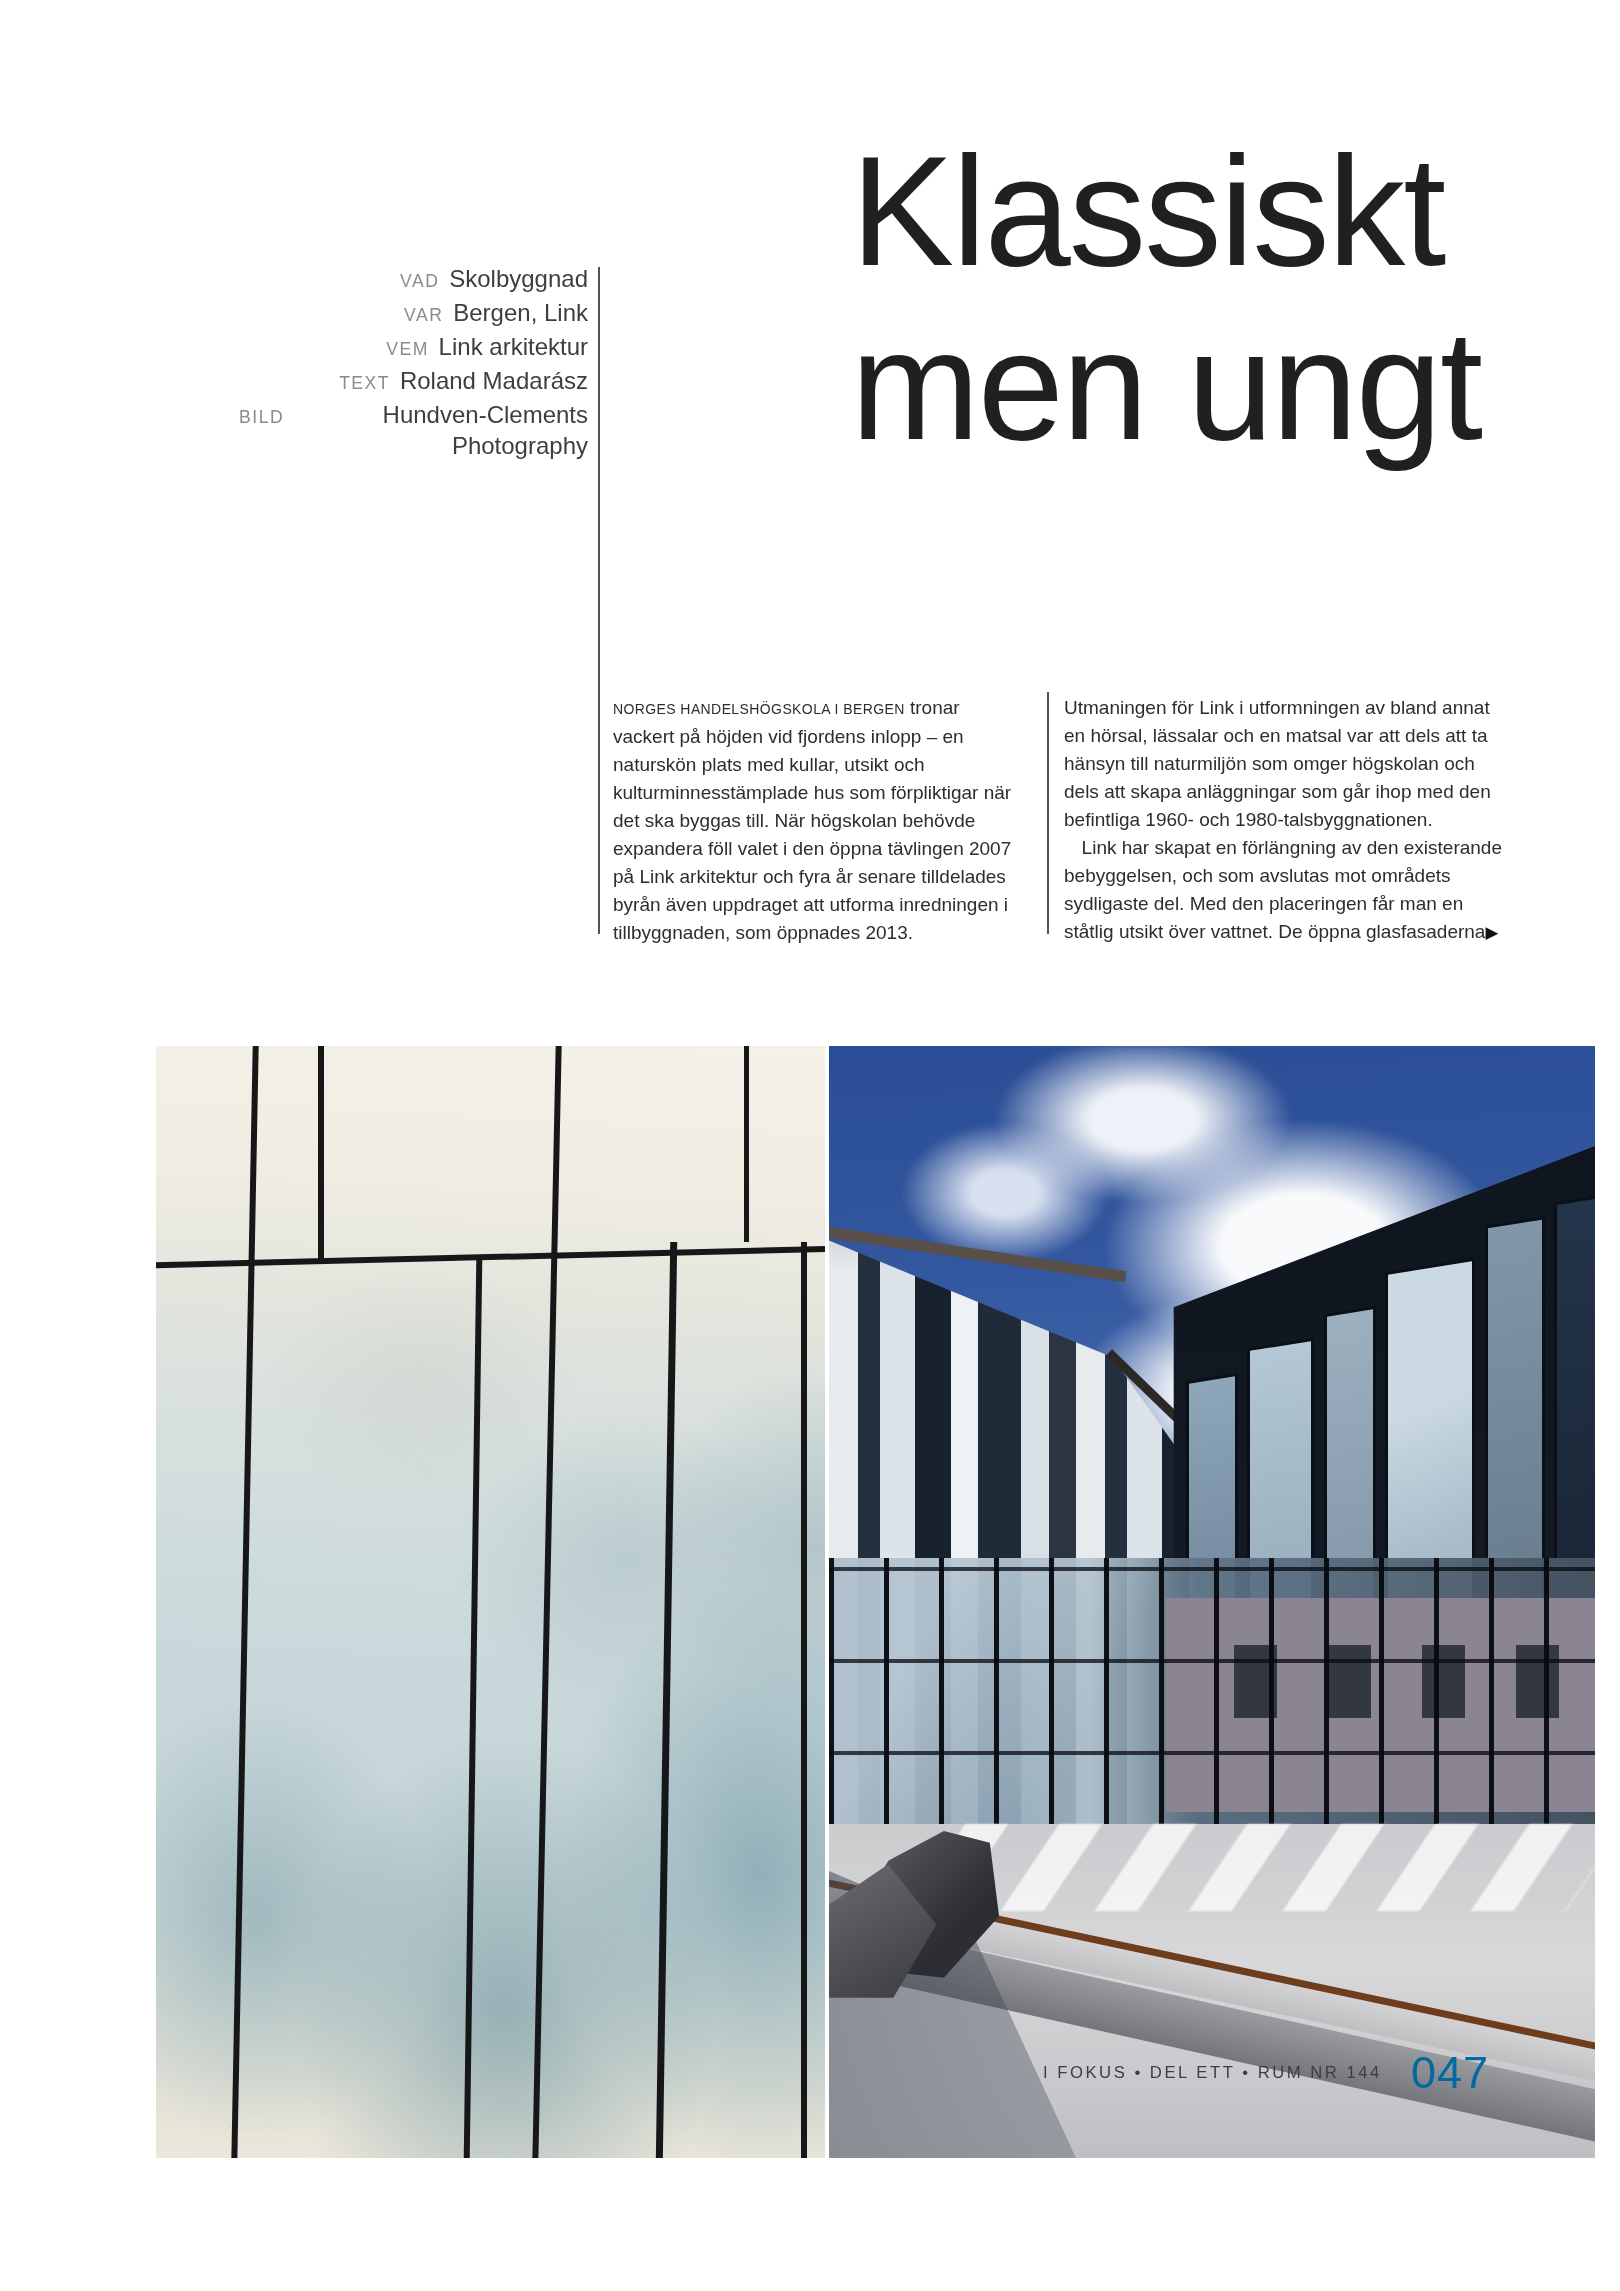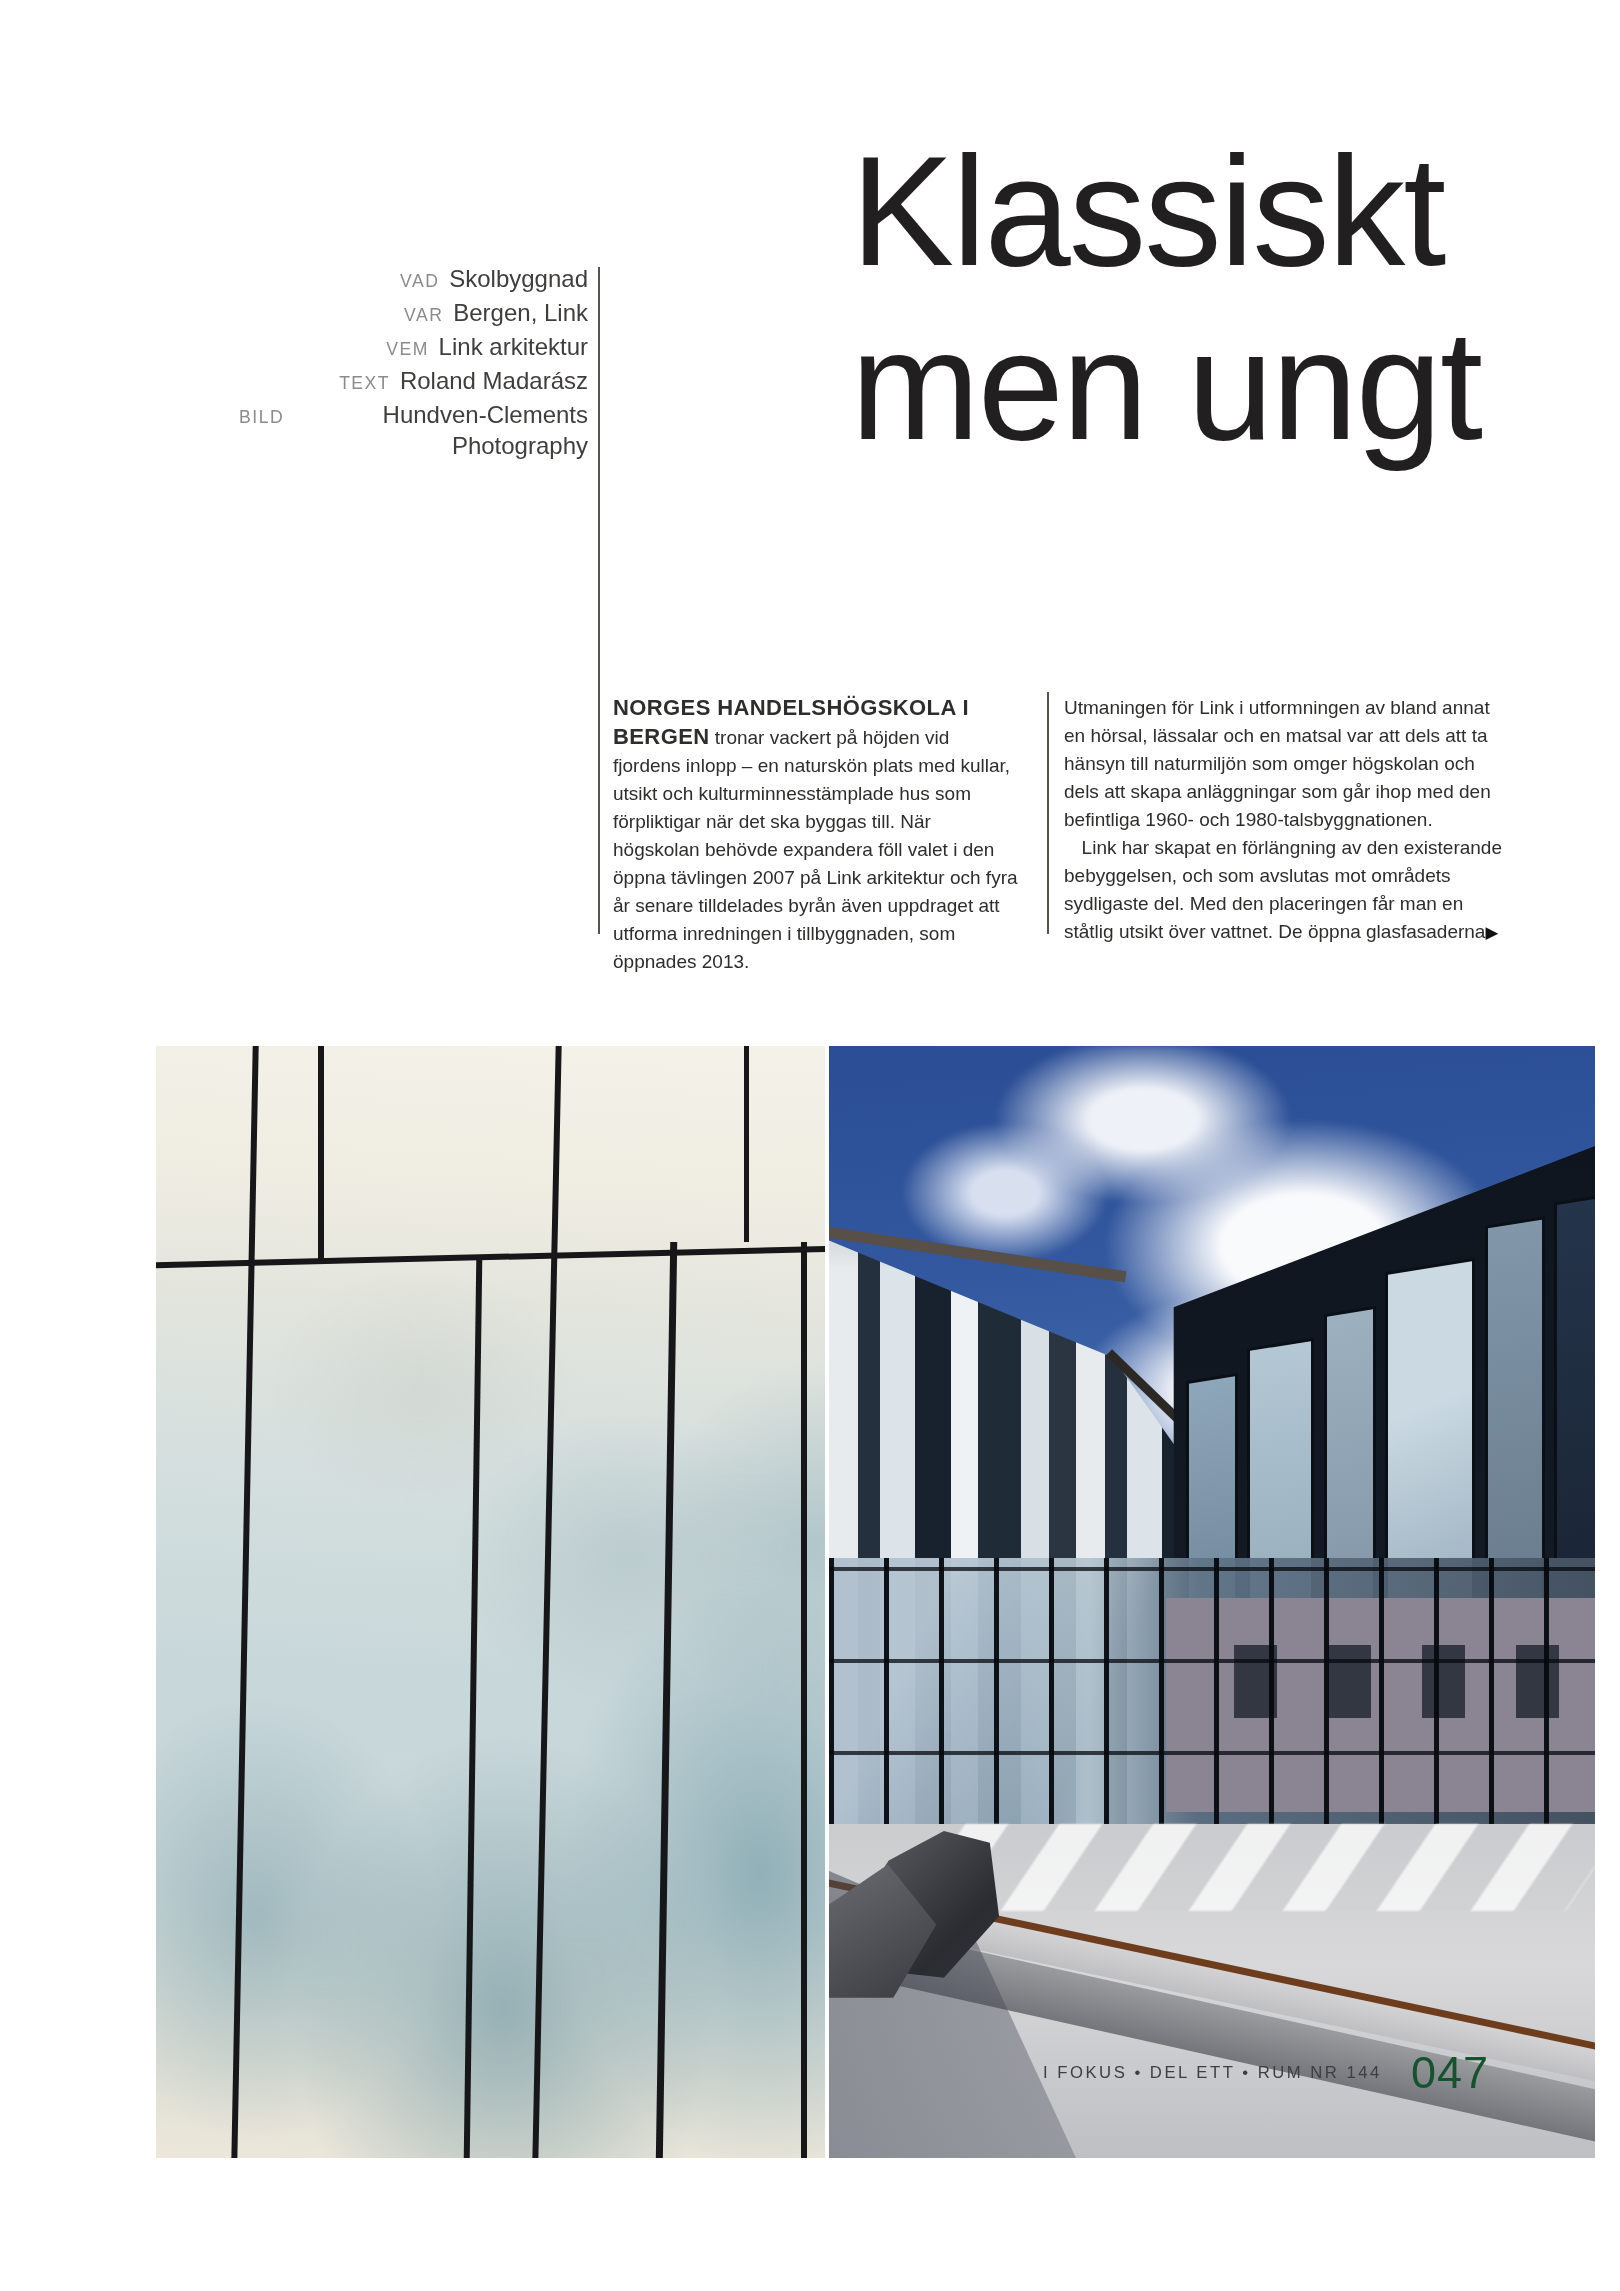--- a/index.html
+++ b/index.html
@@ -28,21 +28,21 @@
     position:absolute; top:125px; right:98px; 
     font-size:155px; line-height:174px; font-weight:200; color:#221f20;
     letter-spacing:-2px; white-space:nowrap;
   }
   .title .t2{padding-right:41px;}
   
   .col{position:absolute; top:694px; font-size:19px; line-height:28px; color:#2e2d2c;}
   .col1{left:613px; width:406px;}
   .col2{left:1064px; width:443px;}
   .col p{margin:0;}
-  .lead-in{font-weight:bold; letter-spacing:0.4px; font-size:22px;text-align:right;}
+  .lead-in{font-weight:normal; letter-spacing:0.4px; font-size:14px;text-align:right;}
   .indent{text-indent:17.6px;}
   .arrow{color:#111; font-size:16.7px; letter-spacing:0;}
   
   .photo{position:absolute; overflow:hidden;}
   .abs{position:absolute;}
   
   .photo-left{left:156px; top:1046px; width:669px; height:1112px;
     background:linear-gradient(183deg,#f4f1e8 0%,#efece2 14%,#e3e5dd 24%,#d5dfde 38%,#c7d7da 58%,#ccd9da 76%,#dfe0d6 92%,#ece7da 100%);}
   .photo-left .trees{
     position:absolute; inset:-9.8px; filter:blur(3.9px);
@@ -121,21 +121,21 @@
     background:linear-gradient(135deg,#595a60 8%,#2b2c32 55%,#3b3c42);}
   .sculpt2{left:0; top:12%; width:14%; height:40%;
     clip-path:polygon(0 30%, 55% 0, 100% 45%, 60% 100%, 0 100%);
     background:linear-gradient(150deg,#6a6b70,#3a3b40);}
   
   .footer{
     position:absolute; right:106px; bottom:63px; display:flex; align-items:center; gap:29px;
     white-space:nowrap;
   }
   .footer-journal{font-size:16.7px; letter-spacing:2.5px; color:#3c3e42; text-transform:uppercase;}
-  .footer-page{font-size:45px; font-weight:300; color:#14532d; letter-spacing:1px; line-height:1;}
+  .footer-page{font-size:45px; font-weight:300; color:#0369a1; letter-spacing:1px; line-height:1;}
 </style>
 </head>
 <body>
 
 <div class="page">
 
   <div class="meta">
     <div class="meta-row">
       <span class="meta-label">VAD</span>
       <span class="meta-value">Skolbyggnad</span>

